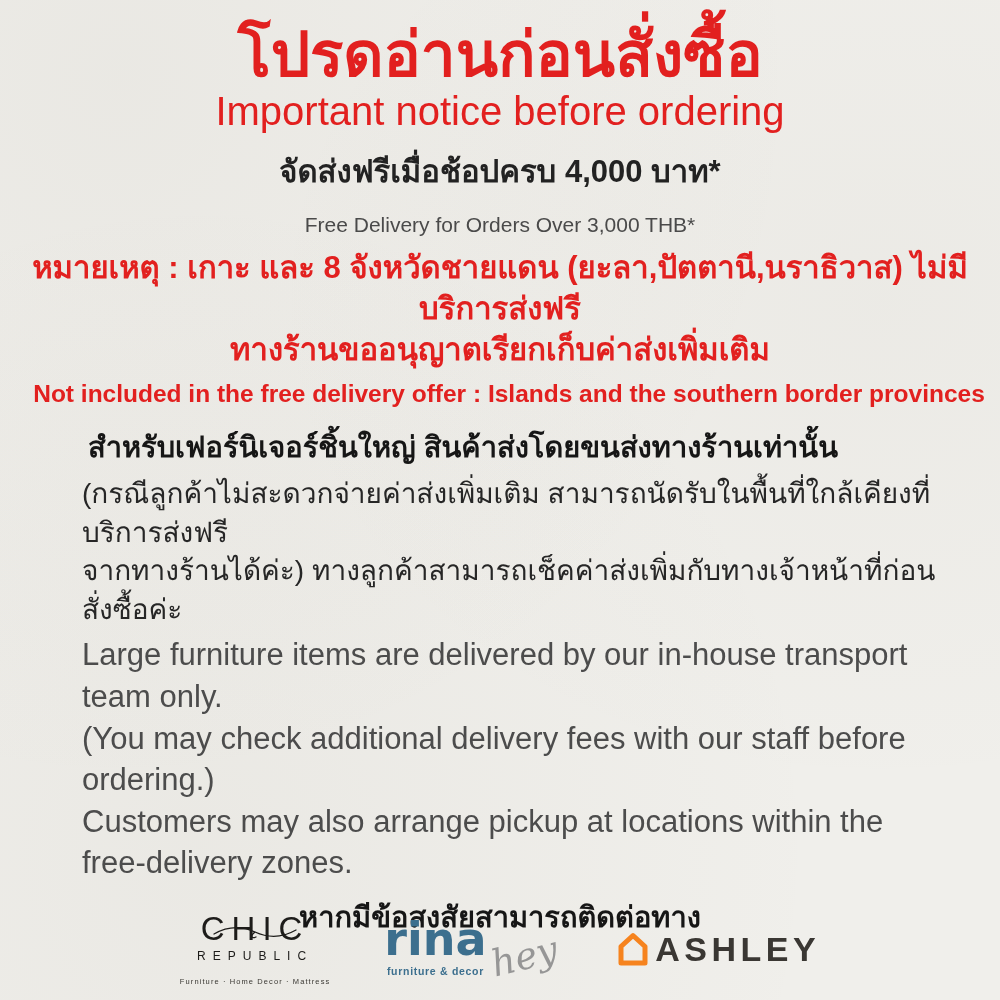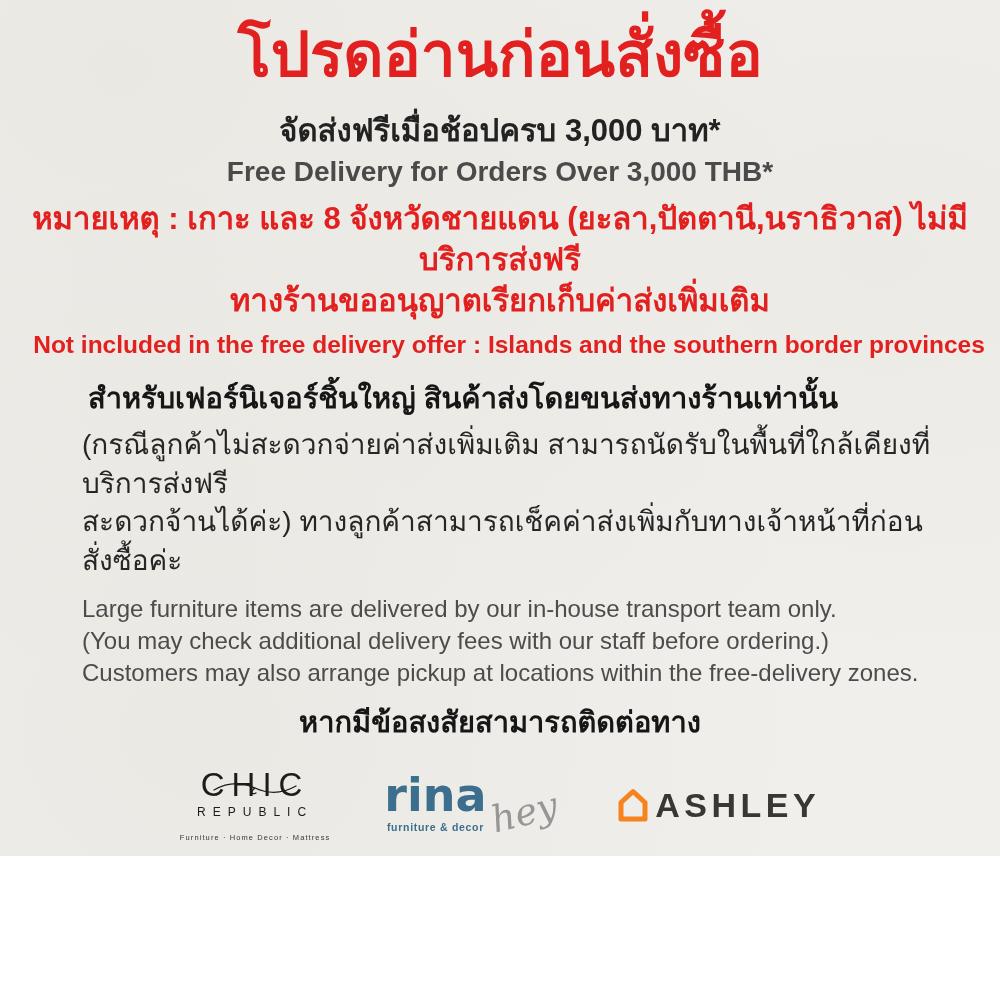--- a/index.html
+++ b/index.html
@@ -1,35 +1,35 @@
 <!DOCTYPE html>
 <html><head>
 <meta charset="utf-8">
 <style>
   html,body{margin:0;padding:0;}
   .poster{
-    width:1000px;height:856px;position:relative;overflow:hidden;
+    width:1000px;height:1000px;position:relative;overflow:hidden;
     background-color:#f0efeb;
     background-image:
       radial-gradient(ellipse at 12% 8%, rgba(125,115,95,.055), transparent 55%),
       radial-gradient(ellipse at 88% 30%, rgba(125,115,95,.04), transparent 50%),
       radial-gradient(ellipse at 20% 85%, rgba(125,115,95,.05), transparent 55%);
     font-family:"Liberation Sans", sans-serif;
     color:#1c1c1c;text-align:center;
   }
   .title-th{margin:0;padding-top:18px;font-size:62px;font-weight:700;color:#e2201f;line-height:1.18;}
   .title-en{font-size:40px;color:#e2201f;line-height:1.02;margin-top:0;}
   .fd-th{margin-top:14px;font-size:31px;font-weight:700;color:#222222;}
-  .fd-en{margin-top:1px;font-size:28px;color:#4a4a4a;font-weight:bold;}
+  .fd-en{margin-top:17px;font-size:21px;color:#4a4a4a;}
   .note-th{margin-top:11px;font-size:31px;font-weight:600;color:#e2201f;line-height:1.32;}
   .note-en{margin-top:6px;font-size:24.5px;font-weight:700;color:#e2201f;line-height:1.36;margin-left:18px;}
   .sec{text-align:left;padding:0 55px 0 82px;}
   .sec-h{font-size:29px;font-weight:700;color:#161616;margin-top:14px;padding-left:6px;}
   .sec-th{font-size:28px;color:#262626;line-height:1.38;margin-top:5px;}
-  .sec-en{font-size:24px;color:#4c4c4c;line-height:1.34;margin-top:12px;}
+  .sec-en{font-size:31px;color:#4c4c4c;line-height:1.34;margin-top:5px;}
   .contact-h{margin-top:10px;font-size:29px;font-weight:700;color:#161616;}
   .logos{position:absolute;left:0;right:0;bottom:14px;display:flex;justify-content:center;align-items:center;gap:54px;}
   
   .chic{display:flex;flex-direction:column;align-items:center;color:#1d1c1a;}
   .chic-name{position:relative;font-size:33px;letter-spacing:7px;line-height:1;padding-right:0;}
   .chic-swirl{position:absolute;left:50%;top:13px;transform:translateX(-50%);}
   .chic-sub{font-size:12px;letter-spacing:7px;margin-top:4px;}
   .chic-tag{font-size:7.5px;letter-spacing:1.1px;margin-top:14px;color:#3a3833;}
   
   .rina{display:flex;align-items:flex-end;}
@@ -40,37 +40,38 @@
   
   .ashley{display:flex;align-items:center;}
   .ashley-name{font-size:34px;letter-spacing:4.5px;color:#3a3733;font-weight:600;}
 </style>
 </head>
 <body>
 
 <div class="poster">
 
   <h1 class="title-th">โปรดอ่านก่อนสั่งซื้อ</h1>
+  <div class="title-en">Important notice before ordering</div>
 
-  <div class="fd-th">จัดส่งฟรีเมื่อช้อปครบ 3,000 บาท*</div>
+  <div class="fd-th">จัดส่งฟรีเมื่อช้อปครบ 4,000 บาท*</div>
   <div class="fd-en">Free Delivery for Orders Over 3,000 THB*</div>
 
   <div class="note-th">
     <div>หมายเหตุ : เกาะ และ 8 จังหวัดชายแดน (ยะลา,ปัตตานี,นราธิวาส) ไม่มีบริการส่งฟรี</div>
     <div>ทางร้านขออนุญาตเรียกเก็บค่าส่งเพิ่มเติม</div>
   </div>
   <div class="note-en">
     <div>Not included in the free delivery offer : Islands and the southern border provinces</div>
   </div>
 
   <section class="sec">
     <div class="sec-h">สำหรับเฟอร์นิเจอร์ชิ้นใหญ่ สินค้าส่งโดยขนส่งทางร้านเท่านั้น</div>
     <div class="sec-th">
       <div>(กรณีลูกค้าไม่สะดวกจ่ายค่าส่งเพิ่มเติม สามารถนัดรับในพื้นที่ใกล้เคียงที่บริการส่งฟรี</div>
-      <div>สะดวกจ้านได้ค่ะ) ทางลูกค้าสามารถเช็คค่าส่งเพิ่มกับทางเจ้าหน้าที่ก่อนสั่งซื้อค่ะ</div>
+      <div>จากทางร้านได้ค่ะ) ทางลูกค้าสามารถเช็คค่าส่งเพิ่มกับทางเจ้าหน้าที่ก่อนสั่งซื้อค่ะ</div>
     </div>
     <div class="sec-en">
       <div>Large furniture items are delivered by our in-house transport team only.</div>
       <div>(You may check additional delivery fees with our staff before ordering.)</div>
       <div>Customers may also arrange pickup at locations within the free-delivery zones.</div>
     </div>
   </section>
 
   <section class="sec">
   </section>

